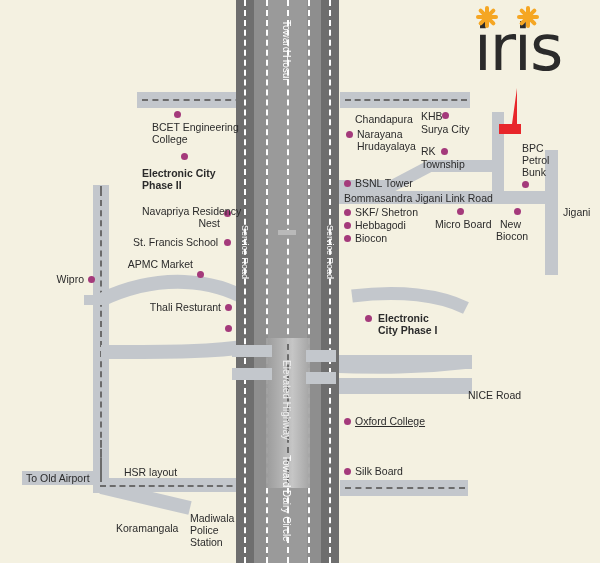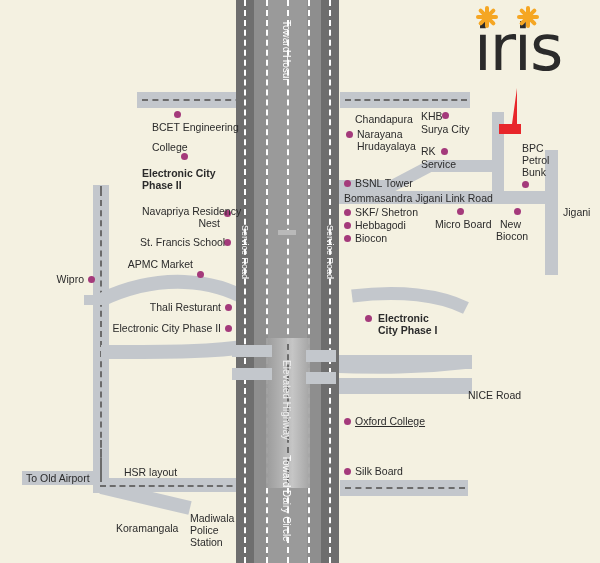--- a/index.html
+++ b/index.html
@@ -172,58 +172,57 @@
   <div class="roadname" style="left:563px;top:206px;">Jigani</div>
 
   <div class="roadname" style="left:124px;top:466px;">HSR layout</div>
 
   <div class="roadname" style="left:26px;top:472px;">To Old Airport</div>
 
   <div class="roadname" style="left:116px;top:522px;">Koramangala</div>
 
   <div class="dot" style="left:174px;top:111px;"></div>
   <div class="lbl" style="left:152px;top:121px;">BCET Engineering</div>
-  <div class="lbl" style="left:152px;top:133px;margin-top:8px;">College</div>
+  <div class="lbl" style="left:152px;top:133px;">College</div>
 
   <div class="dot" style="left:181px;top:153px;"></div>
   <div class="lbl bold" style="left:142px;top:167px;">Electronic City</div>
   <div class="lbl bold" style="left:142px;top:179px;">Phase II</div>
 
   <div class="dot" style="left:224px;top:210px;"></div>
   <div class="lbl" style="left:142px;top:205px;">Navapriya Residency</div>
   <div class="lbl r" style="left:142px;top:217px;width:78px;">Nest</div>
 
   <div class="dot" style="left:224px;top:239px;"></div>
-  <div class="lbl r" style="left:140px;top:236px;width:80px;">St. Francis School</div>
+  <div class="lbl r" style="left:133px;top:236px;width:80px;">St. Francis School</div>
 
   <div class="dot" style="left:197px;top:271px;"></div>
   <div class="lbl r" style="left:113px;top:258px;width:80px;">APMC Market</div>
 
   <div class="dot" style="left:88px;top:276px;"></div>
   <div class="lbl r" style="left:38px;top:273px;width:46px;">Wipro</div>
 
   <div class="dot" style="left:225px;top:304px;"></div>
   <div class="lbl r" style="left:145px;top:301px;width:76px;">Thali Resturant</div>
 
   <div class="dot" style="left:225px;top:325px;"></div>
-  <div class="lbl r" style="left:106px;top:322px;width:115px;">Electronic City Phase II</div>
 
   <div class="lbl" style="left:355px;top:113px;">Chandapura</div>
 
   <div class="dot" style="left:346px;top:131px;"></div>
   <div class="lbl" style="left:357px;top:128px;">Narayana</div>
   <div class="lbl" style="left:357px;top:140px;">Hrudayalaya</div>
 
   <div class="dot" style="left:442px;top:112px;"></div>
   <div class="lbl" style="left:421px;top:110px;">KHB</div>
   <div class="lbl" style="left:421px;top:123px;">Surya City</div>
 
   <div class="dot" style="left:441px;top:148px;"></div>
   <div class="lbl" style="left:421px;top:145px;">RK</div>
-  <div class="lbl" style="left:421px;top:158px;">Service</div>
+  <div class="lbl" style="left:421px;top:158px;">Township</div>
 
   <div class="dot" style="left:344px;top:180px;"></div>
   <div class="lbl" style="left:355px;top:177px;">BSNL Tower</div>
 
   <div class="dot" style="left:344px;top:209px;"></div>
   <div class="lbl" style="left:355px;top:206px;">SKF/ Shetron</div>
 
   <div class="dot" style="left:344px;top:222px;"></div>
   <div class="lbl" style="left:355px;top:219px;">Hebbagodi</div>
 

